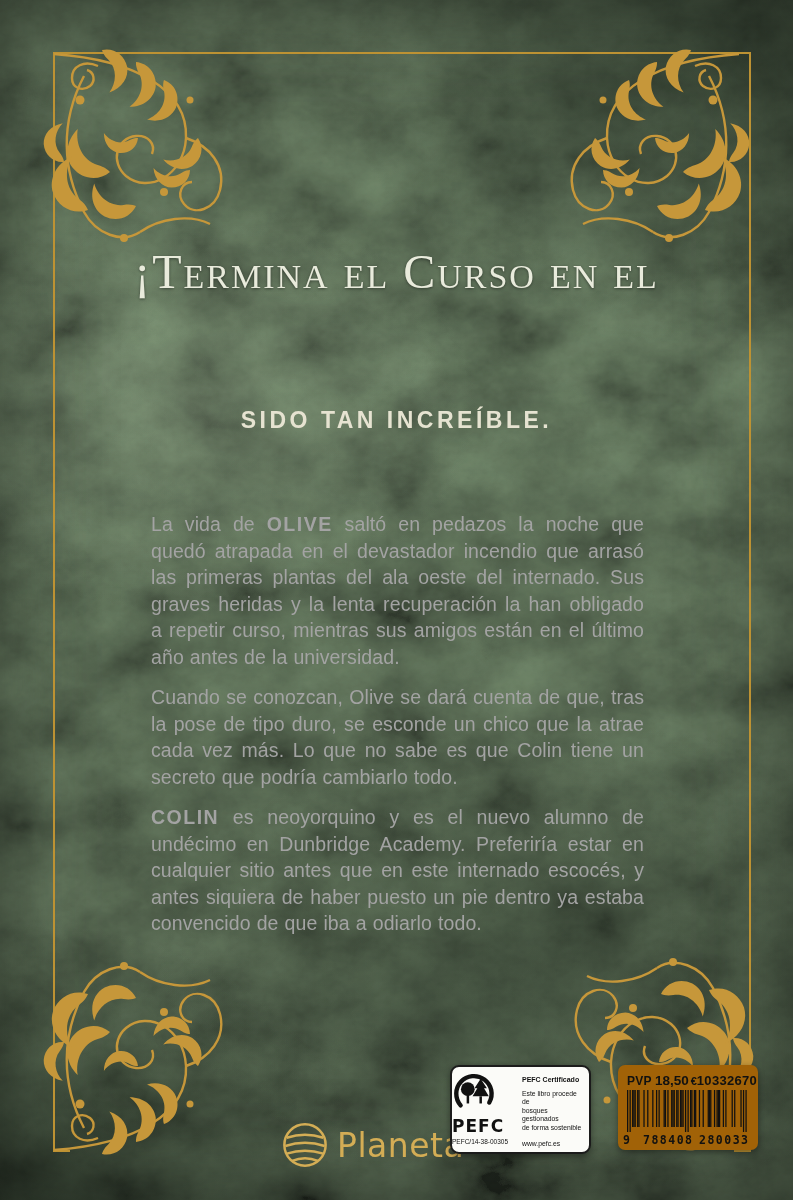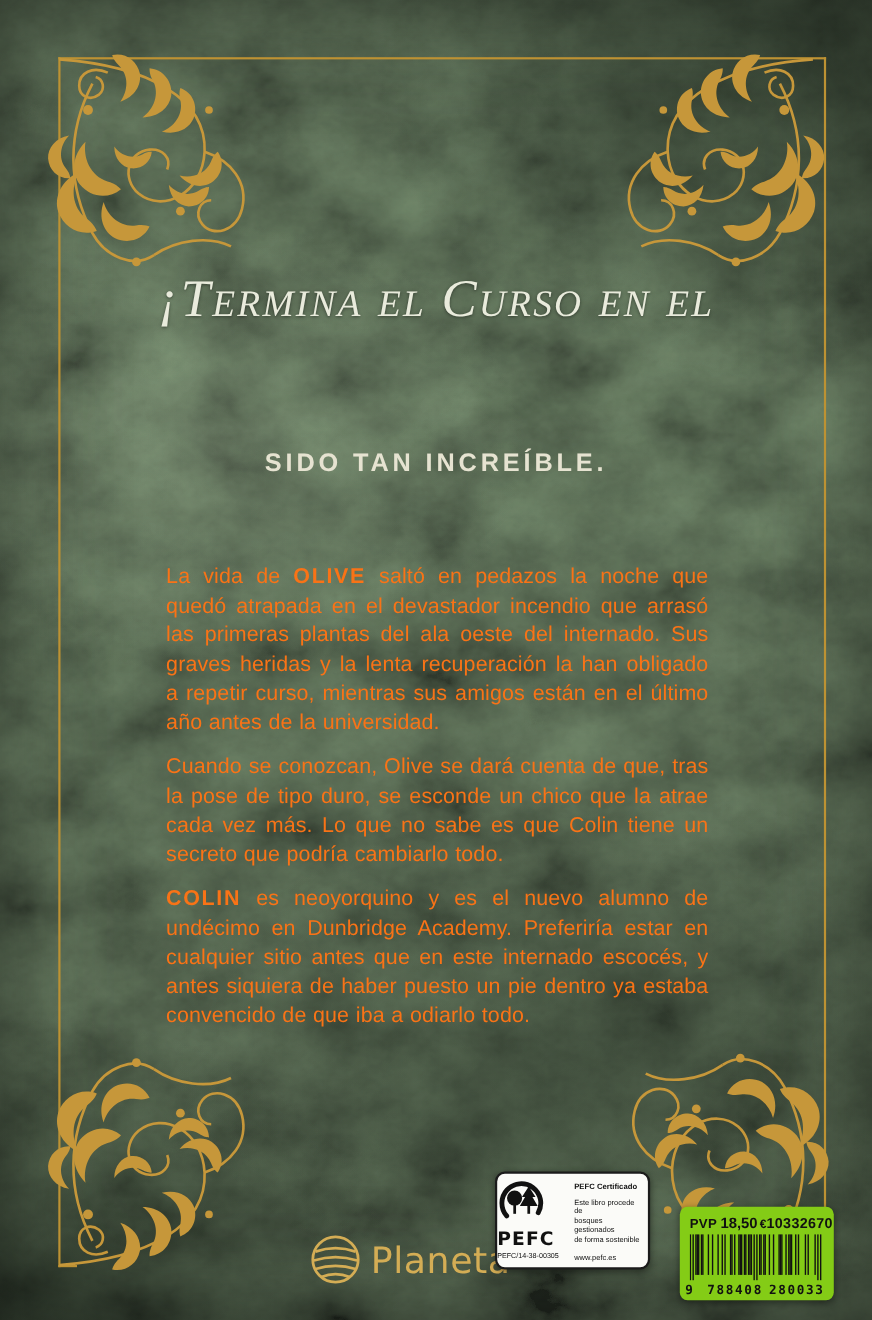--- a/index.html
+++ b/index.html
@@ -25,48 +25,48 @@
   
   .flourish{position:absolute;width:230px;height:230px;z-index:3;}
   .fl-tl{left:40px;top:42px;}
   .fl-tr{right:40px;top:42px;transform:scaleX(-1);}
   .fl-bl{left:40px;bottom:38px;transform:scaleY(-1);}
   .fl-br{right:36px;bottom:42px;transform:scale(-1,-1);}
   
   .title{position:absolute;left:0;right:0;top:244px;z-index:4;text-align:center;
          color:#e9ebdc;text-shadow:0 1px 3px rgba(0,0,0,.45);}
   .title-line{font-family:"Liberation Serif",serif;font-variant:small-caps;
-         font-size:48px;line-height:55px;letter-spacing:2px;font-weight:400;font-style:italic;}
+         font-size:48px;line-height:55px;letter-spacing:2px;font-weight:400;}
   
   .tagline{position:absolute;left:0;right:0;top:404px;z-index:4;text-align:center;color:#e6e3d1;}
   .tagline-line{font-size:23px;line-height:33px;font-weight:bold;letter-spacing:3.5px;}
   
   .synopsis{position:absolute;left:151px;top:511px;width:493px;z-index:4;
-            color:#f97316;font-size:19.5px;line-height:26.5px;text-align:justify;
+            color:#a3a3a3;font-size:19.5px;line-height:26.5px;text-align:justify;
             letter-spacing:0.1px;word-spacing:0.5px;}
   .synopsis p{margin:0 0 14px 0;}
   .synopsis .charname{font-weight:bold;letter-spacing:1.5px;}
   
   .planeta{position:absolute;left:281px;top:1121px;z-index:5;display:flex;align-items:center;
            color:#d4ad55;}
   .planeta-text{font-family:"DejaVu Sans",sans-serif;font-size:33px;font-weight:400;
            margin-left:8px;letter-spacing:0.5px;}
   .pefc-box{position:absolute;left:450px;top:1065px;width:137px;height:85px;z-index:5;
             background:#fbfbf8;border:2px solid #1b1b1b;border-radius:9px;
             box-shadow:0 2px 6px rgba(0,0,0,.4);color:#111;}
   .pefc-left{position:absolute;left:0;top:4px;width:68px;text-align:left;}
   .pefc-word{font-family:"DejaVu Sans",sans-serif;font-weight:bold;font-size:17px;
              letter-spacing:1px;line-height:17px;margin-top:1px;}
   .pefc-code{font-size:6.5px;margin-top:3px;letter-spacing:0;}
   .pefc-right{position:absolute;left:70px;top:9px;width:62px;}
   .pefc-head{font-size:7px;font-weight:bold;margin-bottom:7px;}
   .pefc-body{font-size:6.8px;line-height:8.4px;}
   .pefc-url{font-size:6.8px;margin-top:8px;}
   .price-box{position:absolute;left:618px;top:1065px;width:140px;height:85px;z-index:5;
-             background:#84cc16;border-radius:7px;box-shadow:0 2px 6px rgba(0,0,0,.4);color:#111;margin-top:32px;}
+             background:#a16207;border-radius:7px;box-shadow:0 2px 6px rgba(0,0,0,.4);color:#111;}
   .price-row{position:absolute;left:9px;right:8px;top:6px;display:flex;
              justify-content:space-between;align-items:baseline;}
   .pvp-label{font-size:12px;font-weight:600;letter-spacing:0.3px;}
   .pvp-amount{font-size:13.5px;font-weight:800;margin-left:3px;}
   .pvp-cur{font-size:11px;font-weight:600;margin-left:2px;}
   .sku{font-size:13px;font-weight:700;letter-spacing:0.3px;text-align:right;}
   .ean-svg{position:absolute;left:9px;top:25px;}
   .ean-digits{position:absolute;left:0;top:68px;width:140px;height:14px;
               font-family:"DejaVu Sans Mono",monospace;font-size:11.5px;font-weight:bold;}
   .ean-first{position:absolute;left:5px;}

